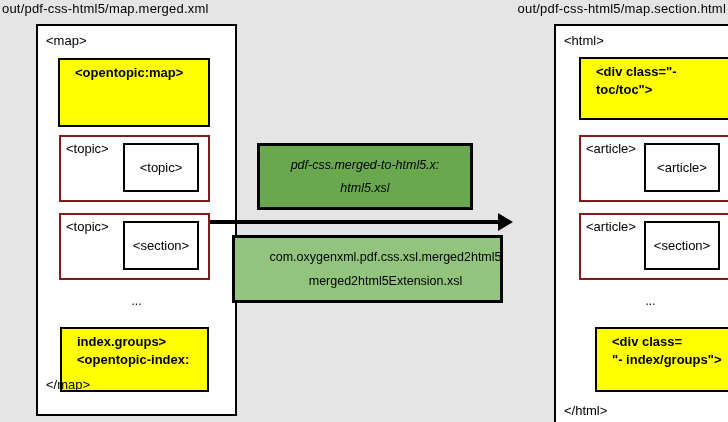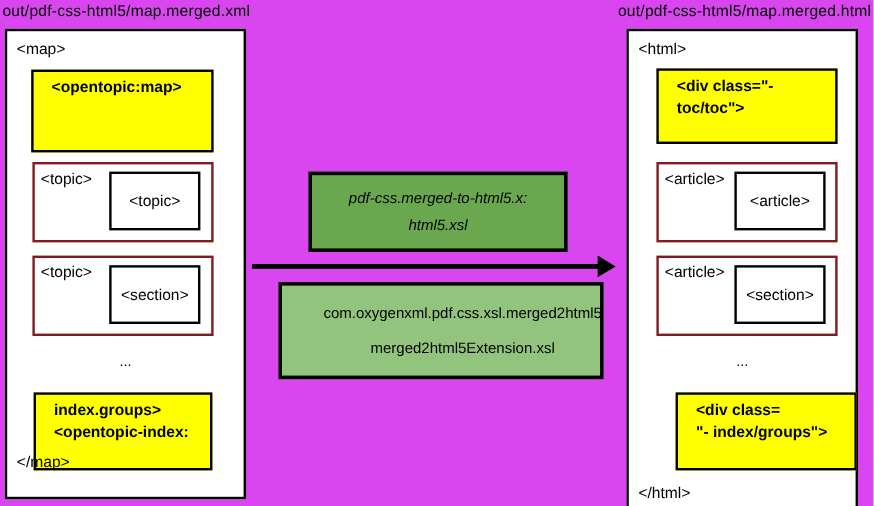--- a/index.html
+++ b/index.html
@@ -6,38 +6,39 @@
     margin: 0;
     padding: 0;
     background: #ffffff;
     font-family: "Liberation Sans", sans-serif;
     color: #000000;
   }
   .stage {
     position: relative;
     width: 728px;
     height: 422px;
-    background: #d946ef;
+    background: #e5e5e5;
     overflow: hidden;
   }
   .file-title {
     position: absolute;
     top: 1px;
     font-size: 13px;
     letter-spacing: 0.2px;
     white-space: nowrap;
   }
   .file-title.left  { left: 2px; }
   .file-title.right { right: 2px; }
 
   .panel {
     position: absolute;
     border: 2px solid #000000;
     background: #ffffff;
     box-sizing: border-box;
+    margin-left: 32px;
   }
   .panel.source { left: 4px;   top: 24px; width: 201px; height: 392px; }
   .panel.target { left: 522px; top: 24px; width: 193px; height: 418px; }
 
   .tag-label {
     position: absolute;
     font-size: 13px;
     white-space: nowrap;
   }
   .tag-label.open  { left: 8px; top: 7px; }
@@ -105,21 +106,21 @@
     box-sizing: border-box;
     display: flex;
     flex-direction: column;
     justify-content: space-evenly;
     align-items: center;
     text-align: center;
     font-size: 12.5px;
     padding: 2px 4px;
   }
   .stylesheet-box.main      { left: 257px; top: 143px; width: 216px; height: 67px; }
-  .stylesheet-box.extension { left: 232px; top: 235px; width: 271px; height: 81px; padding-left: 40px; }
+  .stylesheet-box.extension { left: 232px; top: 235px; width: 271px; height: 68px; padding-left: 40px; }
 
   .arrow-line {
     position: absolute;
     left: 210px;
     top: 220px;
     width: 290px;
     height: 4px;
     background: #000000;
   }
   .arrow-head {
@@ -132,21 +133,21 @@
     border-bottom: 9px solid transparent;
     border-left: 15px solid #000000;
   }
 </style>
 </head>
 <body>
 
 <div class="stage">
 
   <div class="file-title left">out/pdf-css-html5/map.merged.xml</div>
-  <div class="file-title right">out/pdf-css-html5/map.merged.html</div>
+  <div class="file-title right">out/pdf-css-html5/map.section.html</div>
 
   <div class="panel source">
     <div class="tag-label open">&lt;map&gt;</div>
 
     <div class="hl-box hl-top" style="background: rgb(255, 255, 0);">
       <span>&lt;opentopic:map&gt;</span>
     </div>
 
     <div class="node node-1">
       <span class="outer-label">&lt;topic&gt;</span>

